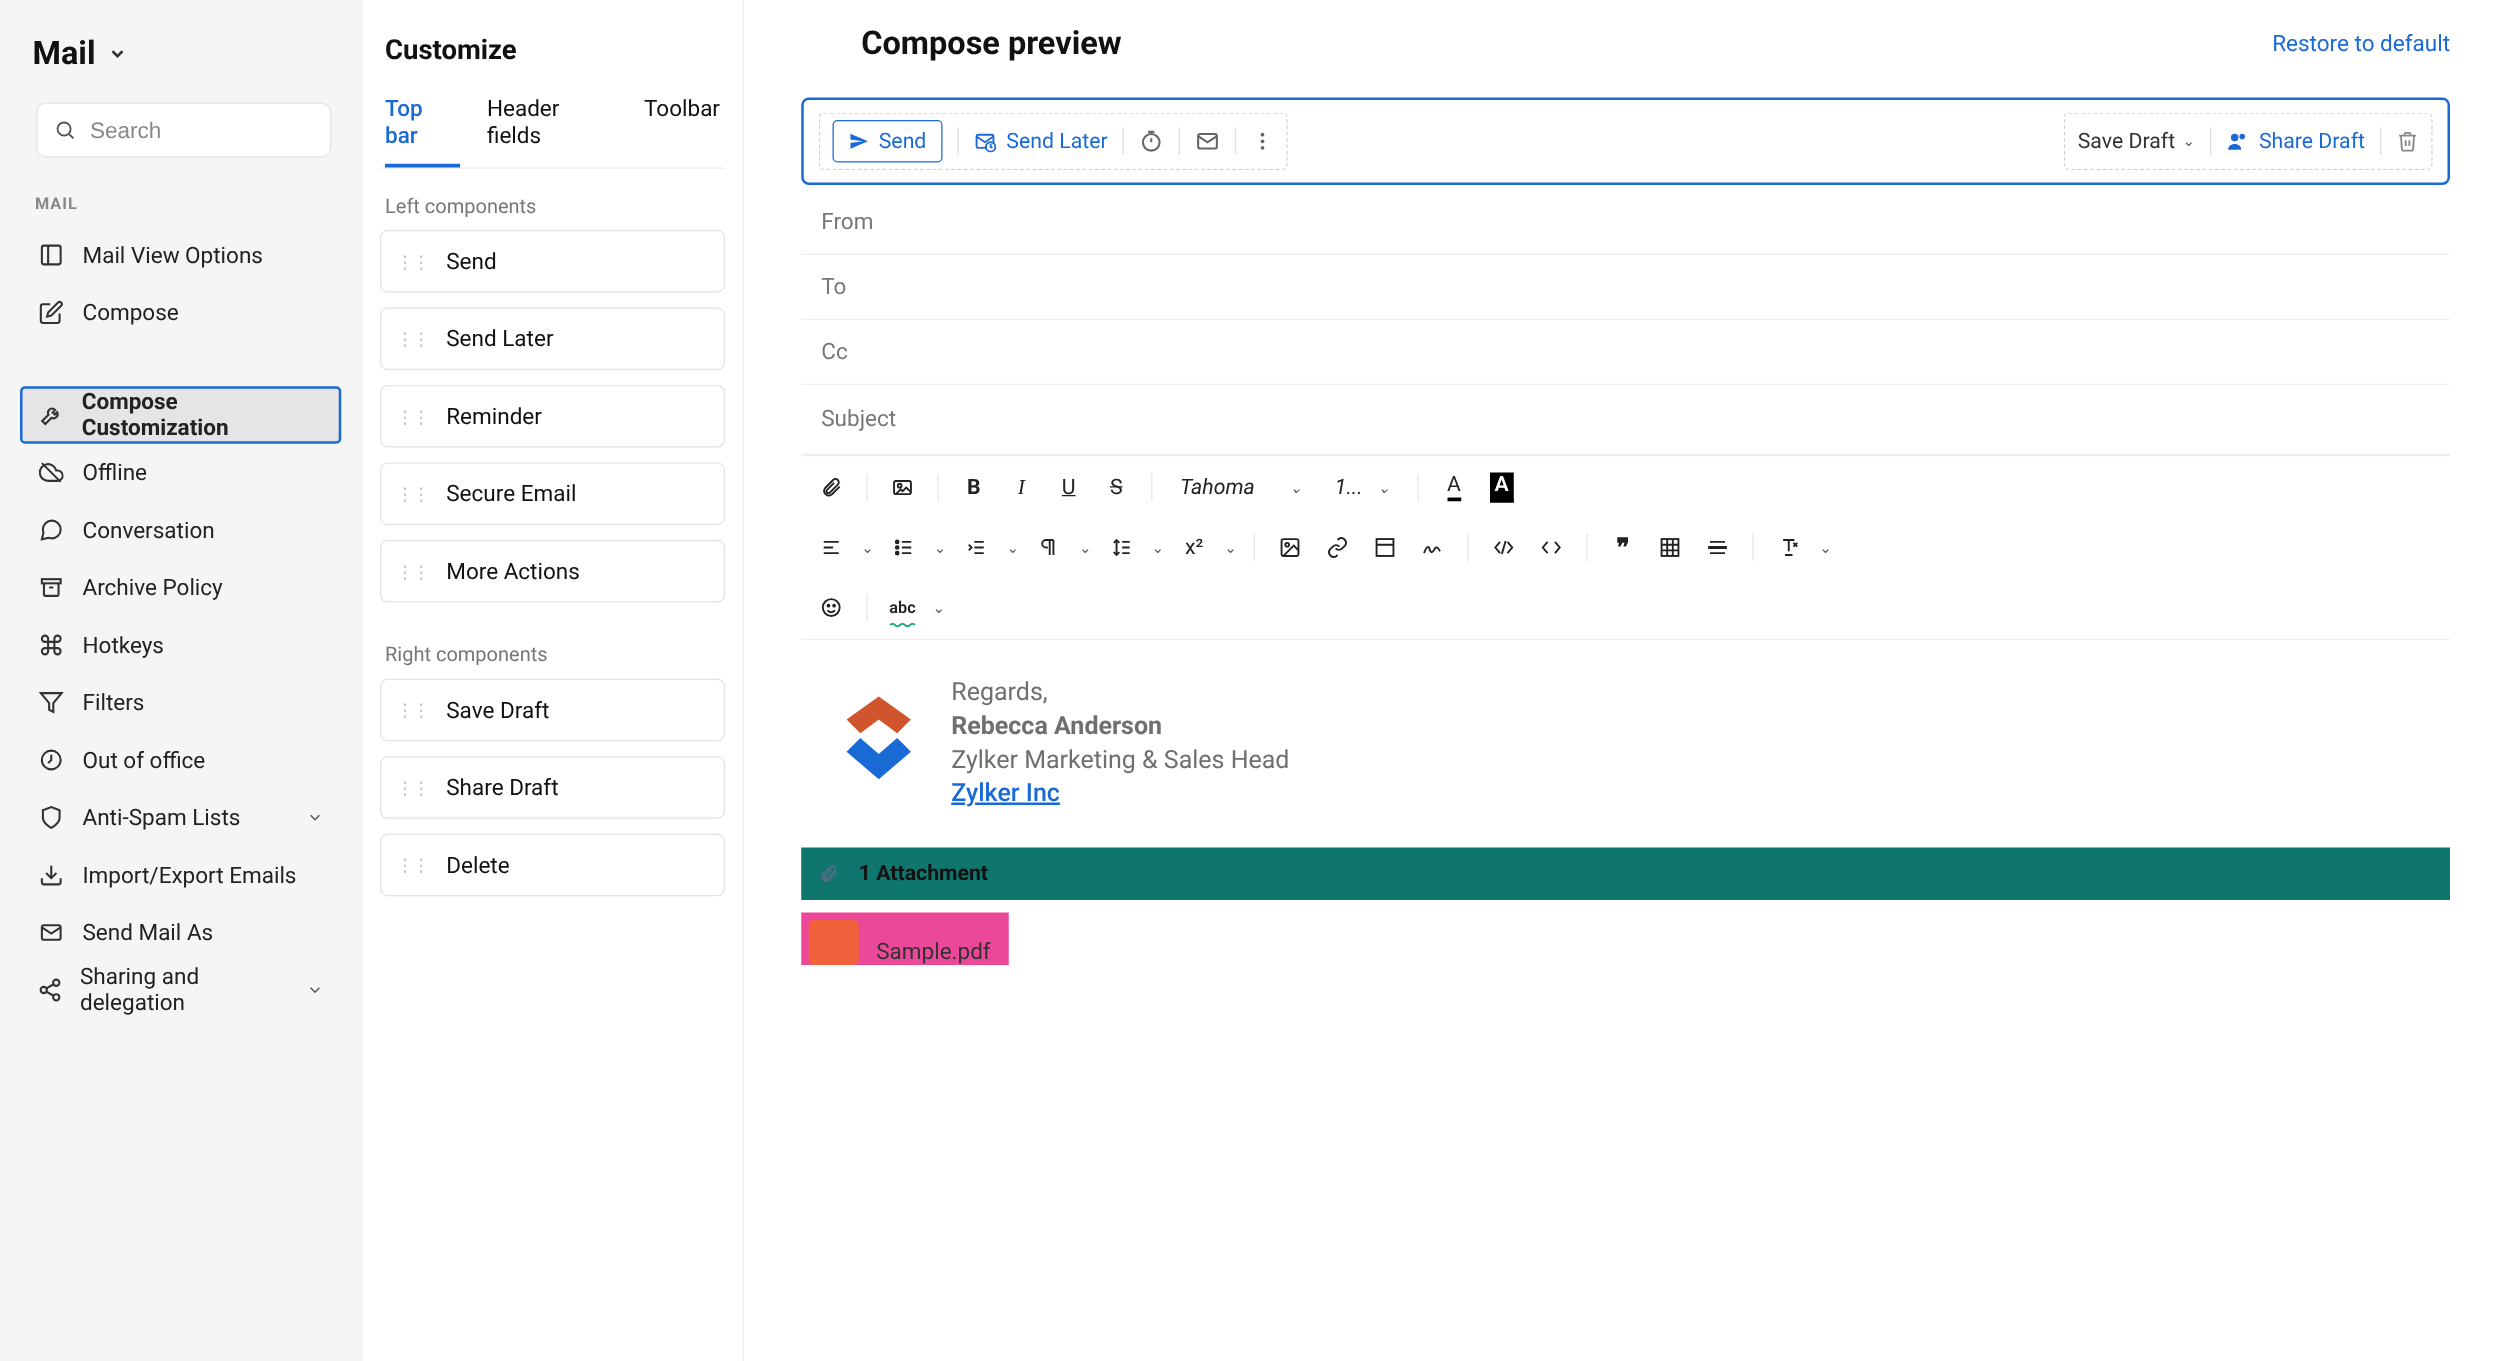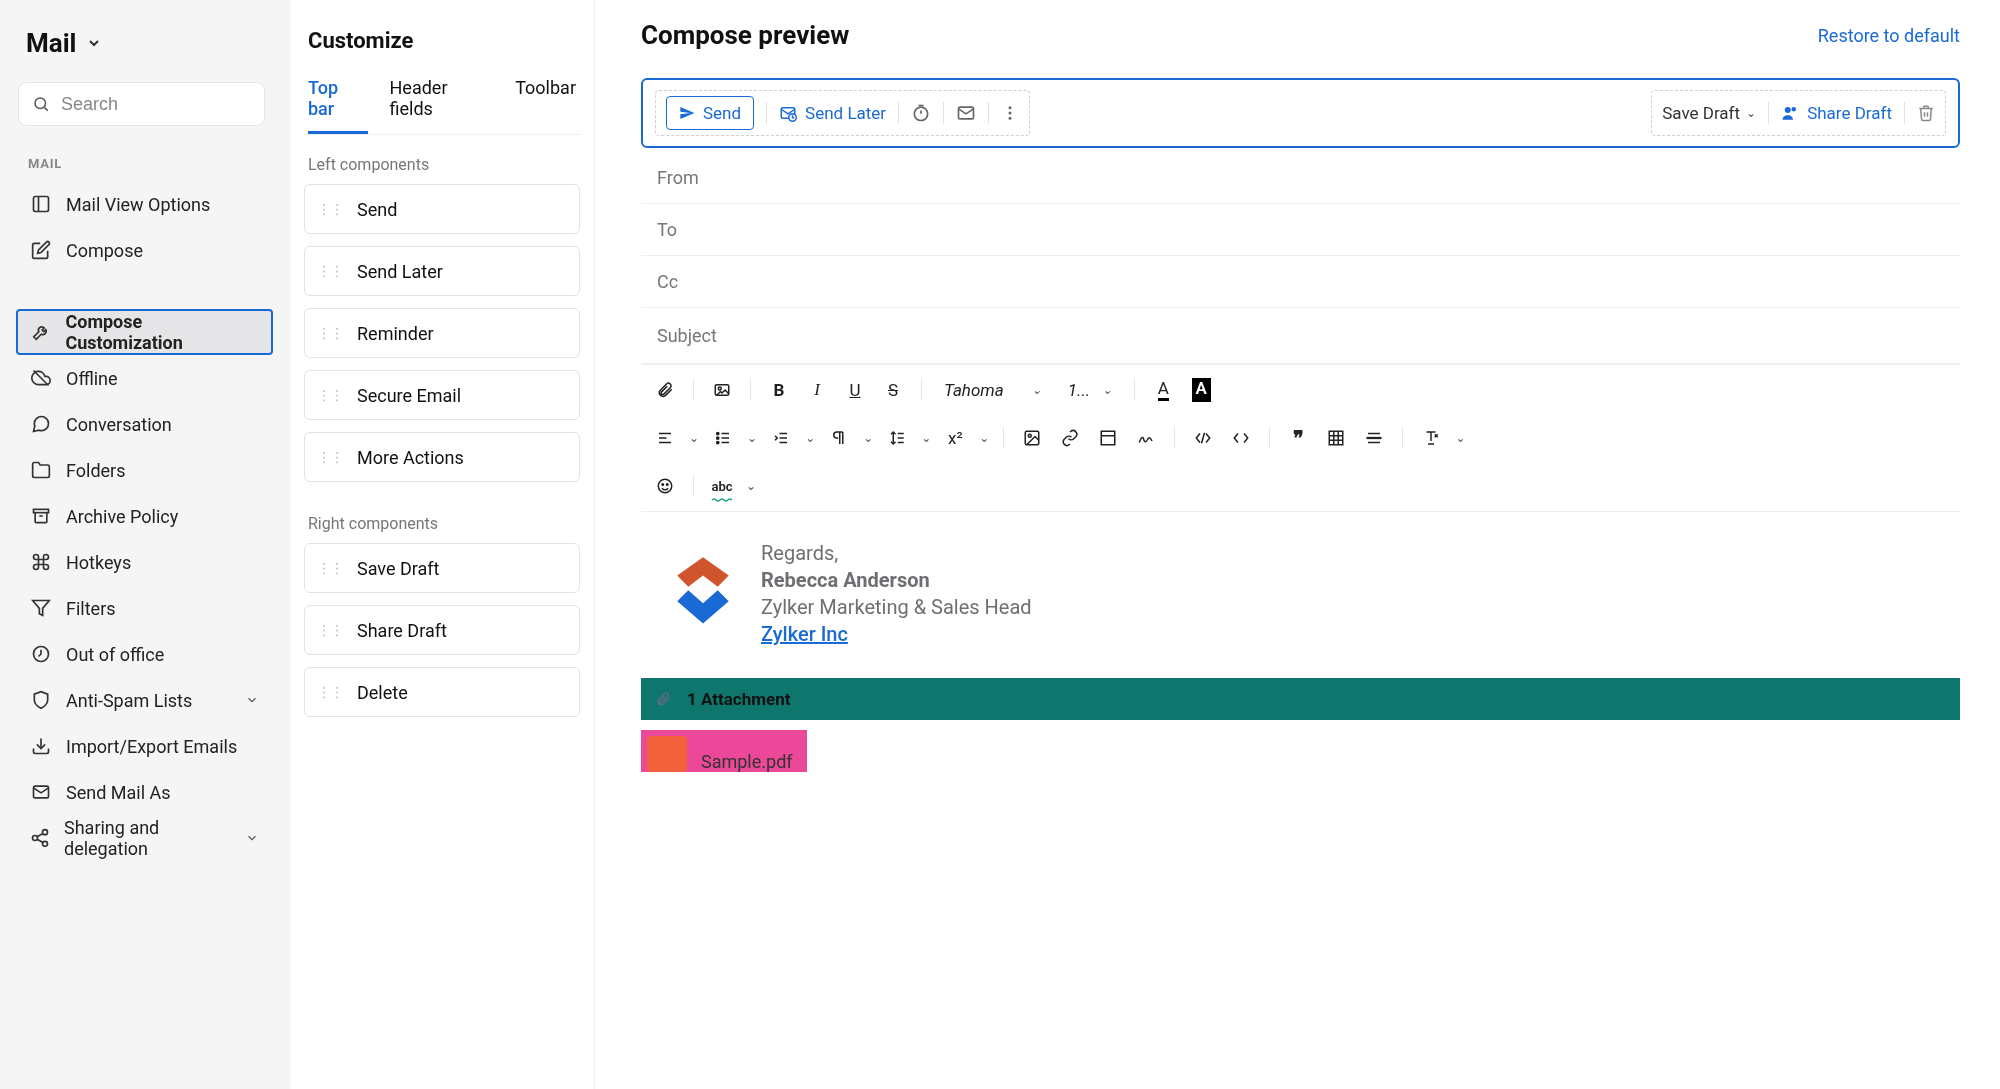--- a/index.html
+++ b/index.html
@@ -3,41 +3,41 @@
 <meta charset="utf-8">
 <style>
   * { box-sizing: border-box; margin: 0; padding: 0; }
   html, body { height: 100%; font-family: -apple-system, BlinkMacSystemFont, "Segoe UI", Roboto, Helvetica, Arial, sans-serif; color: #111; background: #fff; }
   body { display: flex; min-width: 1500px; }
   
   .sidebar { width: 290px; background: #f5f5f6; padding: 20px 16px 0 16px; border-right: 1px solid #eee; flex-shrink: 0; }
   .sb-title-row { display: flex; align-items: center; gap: 10px; padding: 8px 10px 24px 10px; }
   .sb-title { font-size: 26px; font-weight: 700; }
   .sb-title-chevron { width: 16px; height: 16px; }
-  .search-wrap { position: relative; margin: 0 8px 18px 2px; }
+  .search-wrap { position: relative; margin: 0 8px 18px 13px; }
   .search-icon-wrap { position: absolute; left: 14px; top: 50%; transform: translateY(-50%); color: #555; }
   .search-input { width: 100%; height: 44px; border: 1px solid #e4e4e6; border-radius: 8px; background: #fff; padding: 0 14px 0 42px; font-size: 18px; color: #333; }
   .search-input::placeholder { color: #888; }
   .sb-section-label { font-size: 13px; font-weight: 700; letter-spacing: .06em; color: #888; padding: 12px 12px 10px 12px; }
   .sb-item { display: flex; align-items: center; gap: 14px; height: 46px; padding: 0 12px; font-size: 18px; color: #222; border: 2px solid transparent; border-radius: 4px; cursor: pointer; }
   .sb-item .sb-icon { width: 22px; display: flex; justify-content: center; color: #333; }
   .sb-item.active { background: #e5e5e7; border-color: #1a6ad6; font-weight: 700; margin-top: 36px; }
   .sb-item .chev { margin-left: auto; color: #555; }
   
   .customize-col { width: 305px; border-right: 1px solid #eee; padding: 20px 14px 0 14px; flex-shrink: 0; }
   .cust-title { font-size: 22px; font-weight: 700; padding: 8px 4px 24px 4px; }
   .cust-tabs { display: flex; gap: 22px; border-bottom: 1px solid #eee; padding: 0 4px; }
   .cust-tab { font-size: 18px; padding-bottom: 12px; border-bottom: 3px solid transparent; cursor: pointer; }
   .cust-tab.active { color: #1a6ad6; border-bottom-color: #1a6ad6; font-weight: 500; }
   .cust-sect-label { font-size: 16px; color: #777; padding: 20px 4px 10px 4px; }
   .drag-card { display: flex; align-items: center; gap: 14px; height: 50px; border: 1px solid #e3e3e5; border-radius: 6px; padding: 0 12px; margin-bottom: 12px; font-size: 18px; cursor: grab; background: #fff; }
   .drag-handle { color: #bbb; font-size: 14px; letter-spacing: -1px; }
   
   .preview-col { flex: 1; padding: 20px 40px 0 46px; overflow: auto; }
-  .pv-head-row { display: flex; align-items: center; justify-content: space-between; padding-bottom: 28px; }
+  .pv-head-row { display: flex; align-items: center; justify-content: space-between; padding-bottom: 28px; margin-left: 48px; }
   .pv-title { font-size: 26px; font-weight: 700; }
   .restore-link { color: #1a6ad6; font-size: 18px; cursor: pointer; }
   .pv-topbar-frame { border: 2px solid #1a6ad6; border-radius: 6px; padding: 10px 12px; display: flex; align-items: center; justify-content: space-between; }
   .dashed-group { display: flex; align-items: center; gap: 12px; border: 1px dashed #cfcfd2; border-radius: 4px; padding: 6px 10px; height: 46px; }
   .vdiv { width: 1px; height: 22px; background: #e0e0e2; }
   .btn-send { display: flex; align-items: center; gap: 8px; height: 34px; padding: 0 12px; border: 1px solid #1a6ad6; border-radius: 4px; color: #1a6ad6; font-size: 17px; }
   .btn-send-later { display: flex; align-items: center; gap: 8px; color: #1a6ad6; font-size: 17px; }
   .icon-slot { color: #666; display: flex; align-items: center; }
   .save-draft { display: flex; align-items: center; gap: 6px; color: #333; font-size: 17px; }
   .share-draft { display: flex; align-items: center; gap: 8px; color: #1a6ad6; font-size: 17px; }
@@ -131,28 +131,20 @@
         </span>
       <span>Offline</span>
     </div>
     <div class="sb-item">
       <span class="sb-icon">
           <svg width="20" height="20" viewBox="0 0 24 24" fill="none" stroke="currentColor" stroke-width="2">
             <path d="M21 11.5a8.38 8.38 0 0 1-8.5 8.5 8.5 8.5 0 0 1-3-.55L3 21l1.55-6.5A8.38 8.38 0 0 1 4 11.5a8.5 8.5 0 0 1 17 0z"></path>
           </svg>
         </span>
       <span>Conversation</span>
-    </div>
-    <div class="sb-item">
-      <span class="sb-icon">
-          <svg width="20" height="20" viewBox="0 0 24 24" fill="none" stroke="currentColor" stroke-width="2">
-            <path d="M22 19a2 2 0 0 1-2 2H4a2 2 0 0 1-2-2V5a2 2 0 0 1 2-2h5l2 3h9a2 2 0 0 1 2 2z"></path>
-          </svg>
-        </span>
-      <span>Folders</span>
     </div>
     <div class="sb-item">
       <span class="sb-icon">
           <svg width="20" height="20" viewBox="0 0 24 24" fill="none" stroke="currentColor" stroke-width="2">
             <rect x="3" y="4" width="18" height="4"></rect>
             <path d="M5 8v11a1 1 0 0 0 1 1h12a1 1 0 0 0 1-1V8"></path>
             <line x1="10" y1="12" x2="14" y2="12"></line>
           </svg>
         </span>
       <span>Archive Policy</span>

